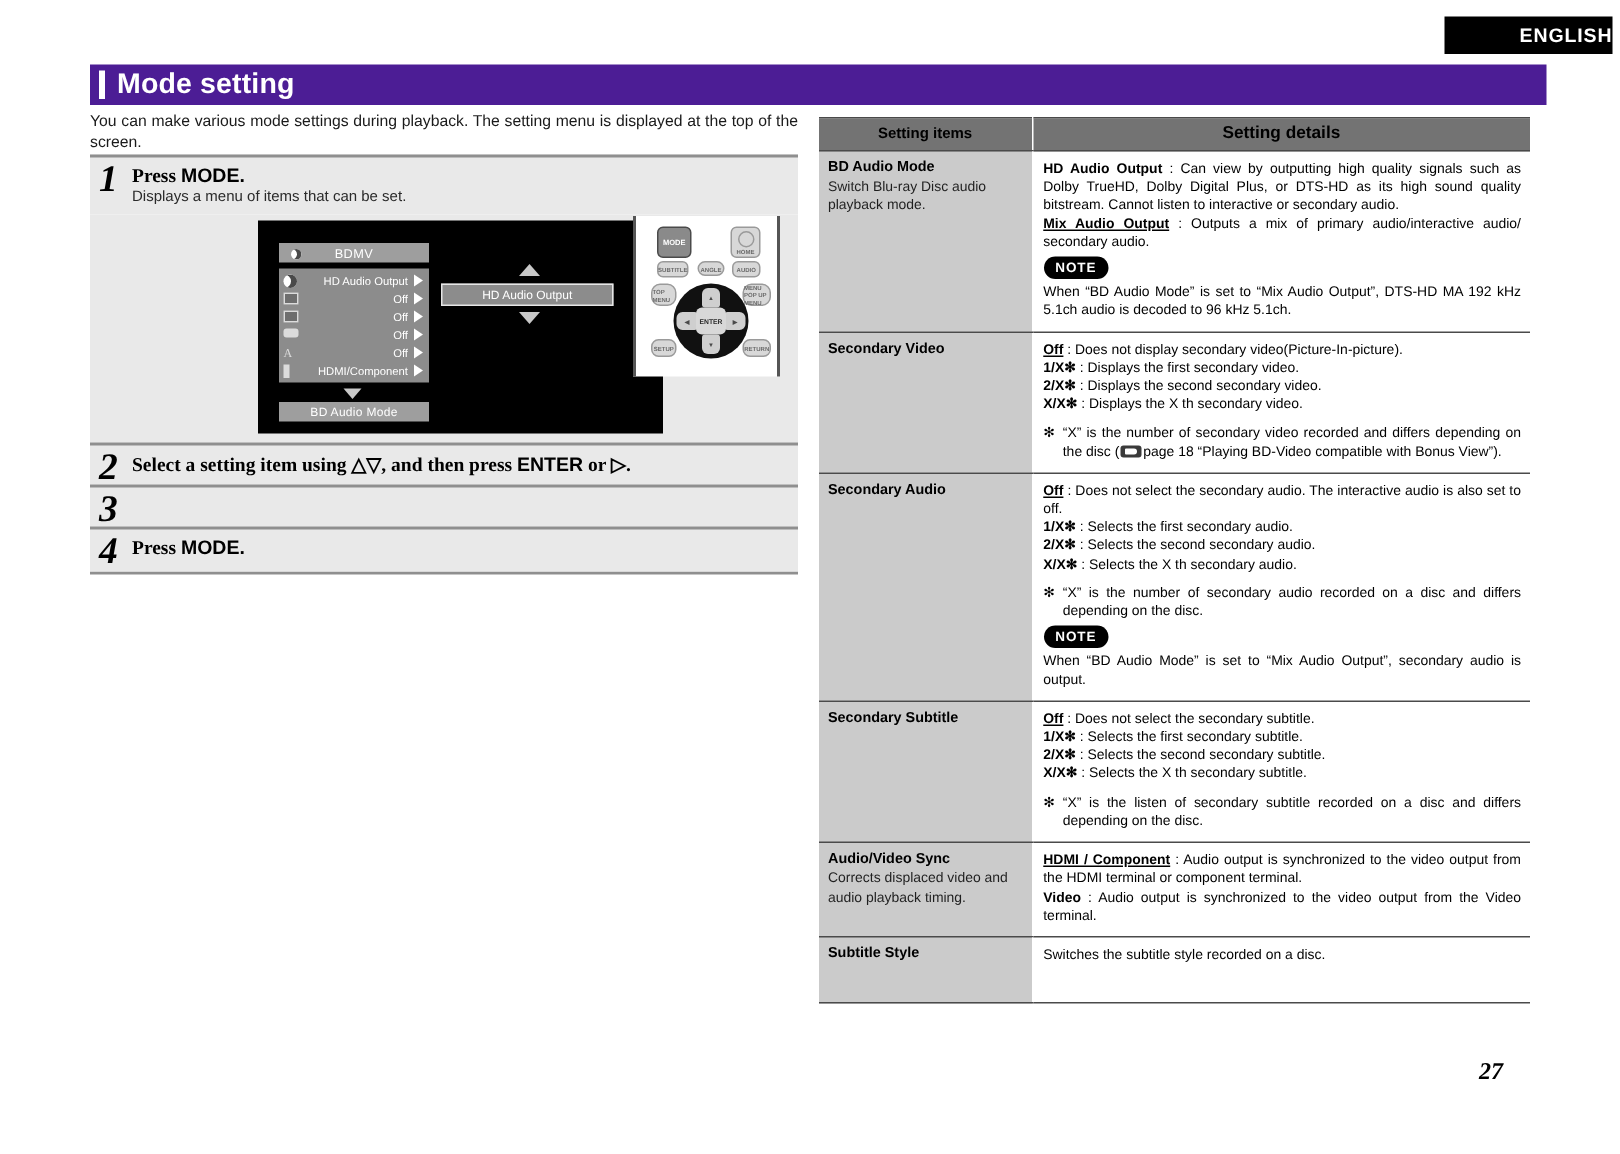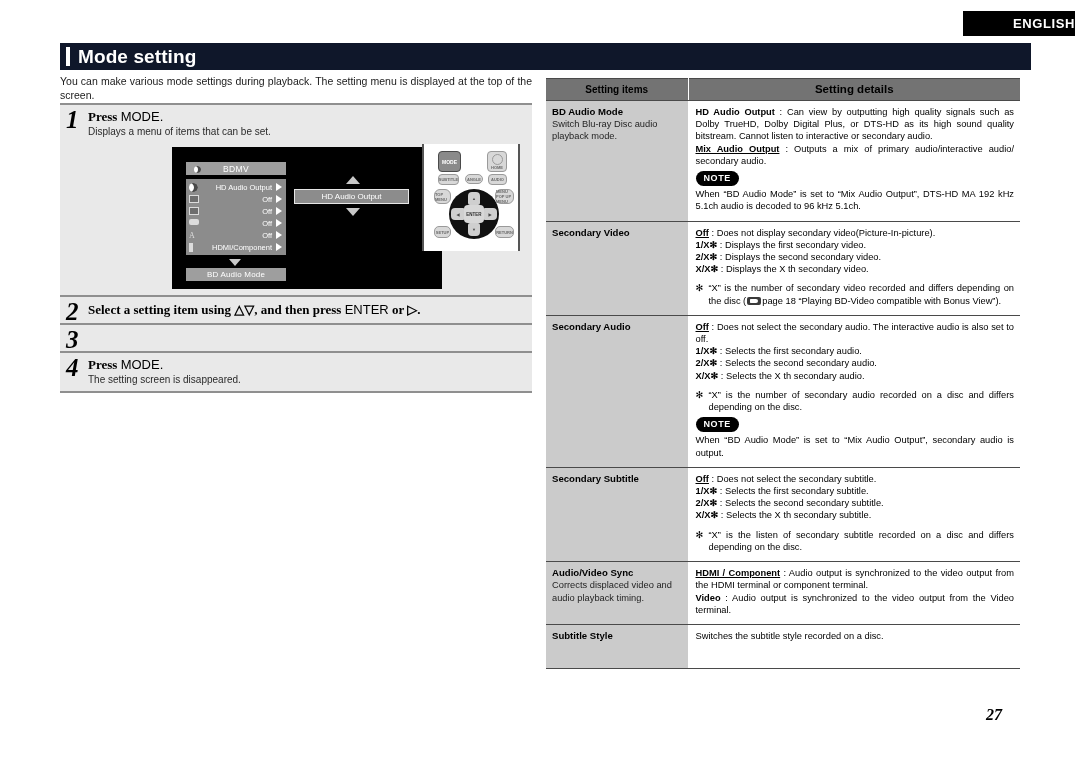--- a/index.html
+++ b/index.html
@@ -24,21 +24,21 @@
     font-size: 13px; font-weight: bold;
     letter-spacing: 0.6px;
     display: flex; align-items: center; justify-content: flex-end;
   }
 
   
   .title-bar {
     position: absolute;
     left: 60px; top: 43px;
     width: 971px; height: 27px;
-    background: #0f172a;
+    background: #4c1d95;
     display: flex; align-items: center;
   }
   .title-bar .accent {
     width: 4px; height: 19px; background: #ffffff; margin-left: 6px; margin-right: 8px;
   }
   .title-bar .title-text {
     color: #ffffff;
     font-size: 19px;
     font-weight: bold;
     letter-spacing: 0.1px;
@@ -79,21 +79,21 @@
     line-height: 1;
   }
   .step-title {
     font-family: "Liberation Serif", serif;
     font-size: 13px;
     font-weight: bold;
     line-height: 15px;
   }
   .step-title .sans-bold {
     font-family: "Liberation Sans", sans-serif;
-    font-weight: normal;
+    font-weight: bold;
     font-style: normal;
     font-size: 13px;
   }
   .step-sub {
     font-size: 10px;
     line-height: 13px;
     color: #2a2a2a;
     margin-top: 1px;
   }
   .step-illus {
@@ -467,21 +467,20 @@
     <div class="step-title"><span>Select a setting item using </span><span>△▽, and then press </span><span class="sans-bold">ENTER</span><span> or ▷.</span></div>
   </div>
 
   <div class="step" style="min-height:28px;padding-top:5px;">
     <div class="step-num">3</div>
   </div>
 
   <div class="step">
     <div class="step-num">4</div>
     <div class="step-title"><span>Press </span><span class="sans-bold">MODE.</span></div>
-    <div class="step-sub">The setting screen is disappeared.</div>
   </div>
 
   <div class="step-bottom-rule"></div>
 </div>
 
 <div class="table-wrap">
 <table class="settings">
   <colgroup>
         <col class="c1">
         <col class="c2">

